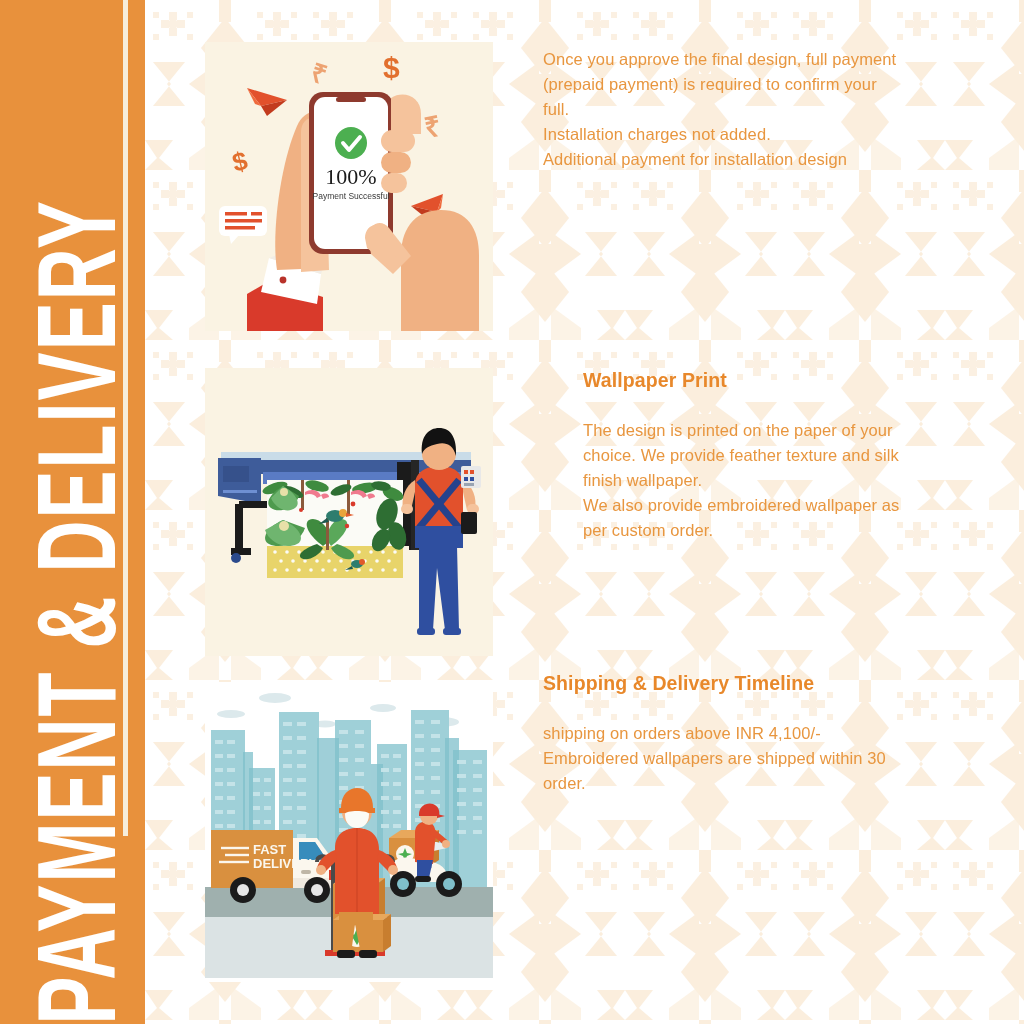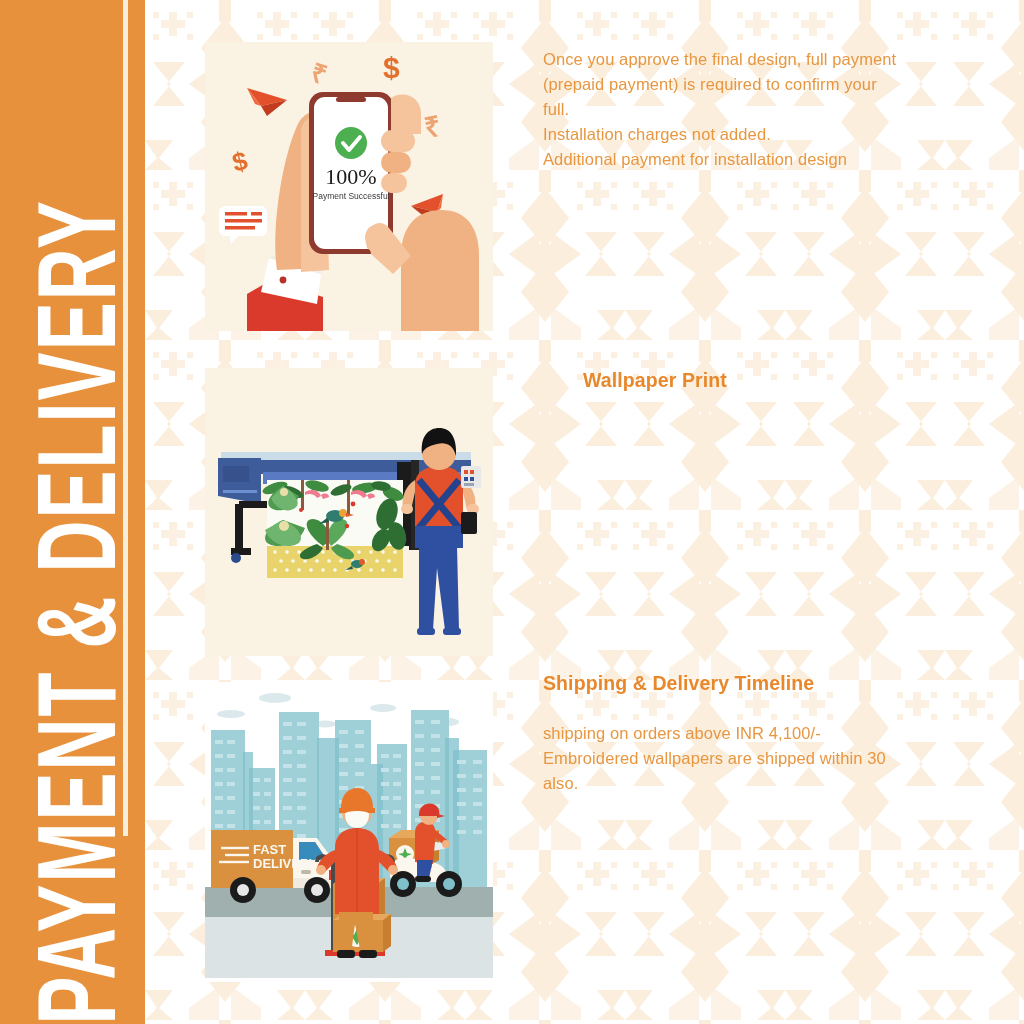--- a/index.html
+++ b/index.html
@@ -348,20 +348,27 @@
           </g>
         <rect x="259" y="115" width="10" height="3" fill="#9AA4B2"></rect>
 
         <rect x="256" y="144" width="16" height="22" rx="2" fill="#1B1B1B"></rect>
       </g>
     </svg>
   </div>
 
   <div class="textcol" style="left:543px;top:369px;width:420px;margin-left:40px;">
     <h2 class="sec-title">Wallpaper Print</h2>
+    <p class="sec-body">
+      <span>The design is printed on the paper of your</span>
+      <span>choice. We provide feather texture and silk</span>
+      <span>finish wallpaper.</span>
+      <span>We also provide embroidered wallpaper as</span>
+      <span>per custom order.</span>
+    </p>
   </div>
 
   <div class="illus white" style="left:205px;top:682px;width:288px;height:300px;">
     <svg viewBox="0 0 288 300" width="288" height="300" xmlns="http://www.w3.org/2000/svg">
       <rect width="288" height="300" fill="#FFFFFF"></rect>
 
       <g fill="#DCE9EC">
         <ellipse cx="26" cy="32" rx="14" ry="4"></ellipse>
         <ellipse cx="70" cy="16" rx="16" ry="5"></ellipse>
         <ellipse cx="178" cy="26" rx="13" ry="4"></ellipse>
@@ -586,17 +593,17 @@
         <path d="M140 132 C140 128 164 128 164 132 C164 142 158 146 152 146 C146 146 140 142 140 132 Z" fill="#FBFBF6"></path>
       </g>
     </svg>
   </div>
 
   <div class="textcol" style="left:543px;top:672px;width:430px;">
     <h2 class="sec-title">Shipping &amp; Delivery Timeline</h2>
     <p class="sec-body">
       <span>shipping on orders above INR 4,100/-</span>
       <span>Embroidered wallpapers are shipped within 30</span>
-      <span>also.</span>
+      <span>order.</span>
     </p>
   </div>
 
 </div>
 
 </body></html>

